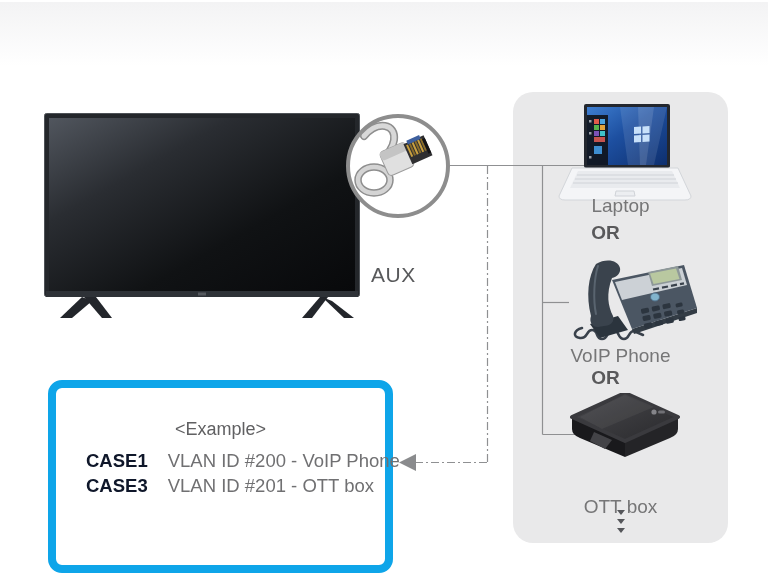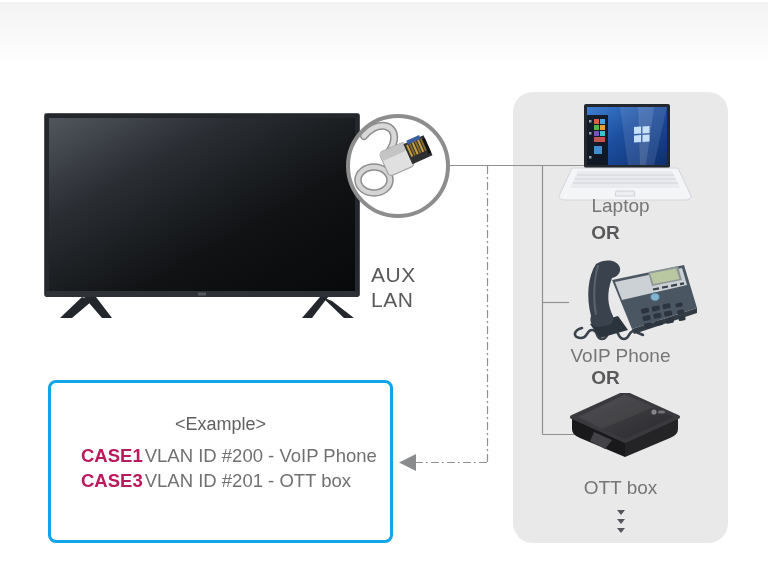--- a/index.html
+++ b/index.html
@@ -34,29 +34,29 @@
   .or-label{
     position:absolute;left:507px;width:197px;text-align:center;
     font-size:19px;font-weight:bold;color:#59595b;
   }
   .ellipsis{position:absolute;left:513px;top:506px;width:215px;}
   .dot-tri{
     width:0;height:0;border-left:4px solid transparent;border-right:4px solid transparent;
     border-top:5px solid #55565a;margin:4px auto 0 auto;
   }
   .example-box{
-    position:absolute;left:48px;top:380px;width:345px;height:163px;box-sizing:border-box;
-    background:#ffffff;border:3px solid #0ea5e9;border-radius:8px;
+    position:absolute;left:48px;top:380px;width:345px;height:193px;box-sizing:border-box;
+    background:#ffffff;border:8px solid #0ea5e9;border-radius:14px;
   }
   .example-title{
     margin-top:31px;text-align:center;font-size:18px;color:#606062;
   }
   .example-cases{margin:8px 0 0 30px;}
   .case-line{font-size:18.5px;line-height:25px;color:#707072;white-space:nowrap;}
-  .case-name{font-weight:bold;color:#be185d;margin-right:2px;}
+  .case-name{font-weight:bold;color:#0f172a;margin-right:20px;}
 </style>
 </head>
 <body>
 
 <div class="stage">
 
   <div class="top-fade"></div>
 
   <div class="panel"></div>
 
@@ -112,21 +112,20 @@
         <rect x="38" y="-9" width="2" height="13" fill="#c9a03f"></rect>
         <rect x="41" y="-9" width="2" height="13" fill="#8a6d2a"></rect>
         <rect x="43" y="-8" width="3" height="16" fill="#131315"></rect>
         <rect x="28" y="-13" width="14" height="4" fill="#3d5f9e"></rect>
       </g>
     </svg>
   </div>
 
   <div class="aux-label">
     <div>AUX</div>
-    <div>LAN</div>
   </div>
 
   <svg class="dev" style="left:558px;top:104px;" width="134" height="100" viewBox="0 0 134 100">
     <defs>
       <linearGradient id="winG" x1="0" y1="0" x2="1" y2="1">
         <stop offset="0" stop-color="#3e7ed0"></stop>
         <stop offset="0.45" stop-color="#1d4fa0"></stop>
         <stop offset="1" stop-color="#0e2f6e"></stop>
       </linearGradient>
     </defs>
@@ -210,21 +209,21 @@
     <polygon points="63,1 92,14 40,36 18,24" fill="#ffffff" opacity="0.05"></polygon>
     <polygon points="32,39 50,47 43,56 28,48" fill="#434347"></polygon>
     <circle cx="92" cy="19" r="2.6" fill="#85858a"></circle>
     <rect x="96" y="17.5" width="7" height="3" rx="1.5" fill="#707075"></rect>
   </svg>
 
   <div class="dev-label" style="top:195px;">Laptop</div>
   <div class="or-label" style="top:222px;">OR</div>
   <div class="dev-label" style="top:345px;">VoIP Phone</div>
   <div class="or-label" style="top:367px;">OR</div>
-  <div class="dev-label" style="top:477px;text-align:center;">OTT box</div>
+  <div class="dev-label" style="top:496px;text-align:center;">OTT box</div>
 
   <div class="ellipsis">
     <div class="dot-tri"></div>
     <div class="dot-tri"></div>
     <div class="dot-tri"></div>
   </div>
 
   <div class="example-box">
     <div class="example-title">&lt;Example&gt;</div>
     <div class="example-cases">

